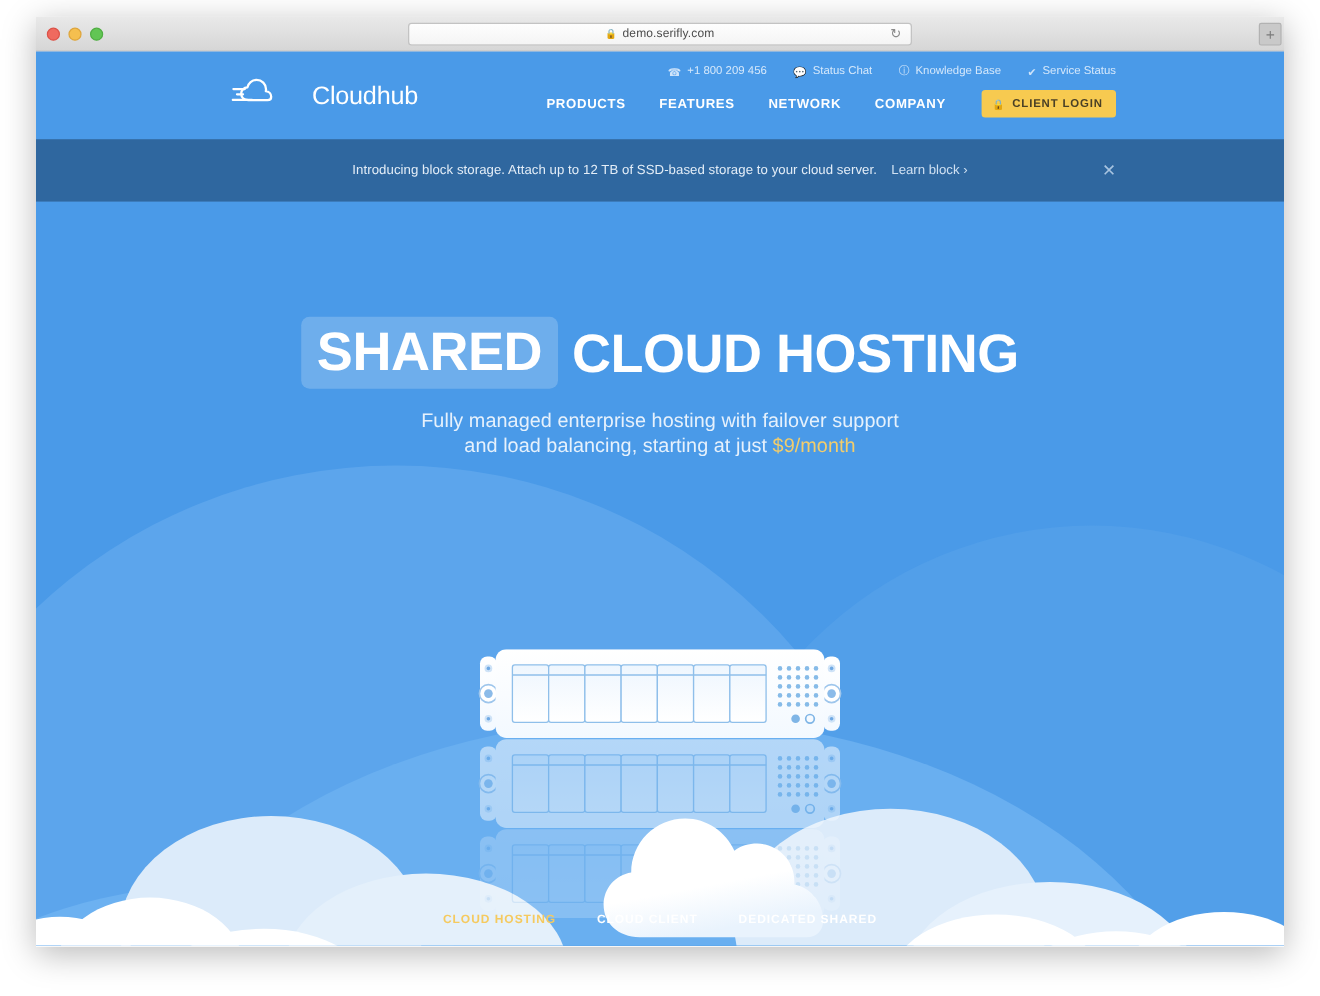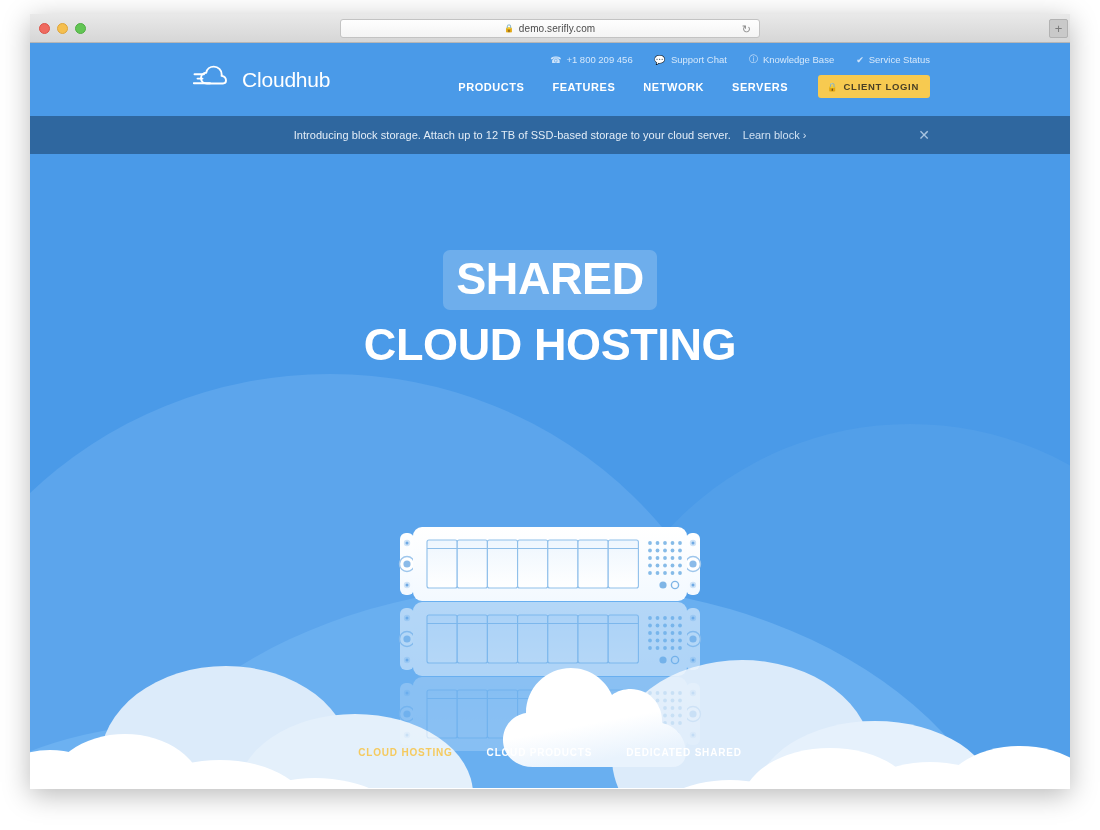--- a/index.html
+++ b/index.html
@@ -74,21 +74,21 @@
 
   
   .site-header {
     position: relative;
     height: 73px;
     background: #4a9ae8;
     z-index: 40;
   }
   .logo {
     position: absolute; left: 163px; top: 22px;
-    display: flex; align-items: center; gap: 5px;
+    display: flex; align-items: center; gap: 23px;
   }
   .logo-text {
     color: #ffffff;
     font-size: 21px;
     letter-spacing: -0.2px;
   }
   .util-nav {
     position: absolute;
     right: 140px; top: 10px;
     display: flex; align-items: center; gap: 22px;
@@ -120,21 +120,21 @@
     padding: 6px 11px 6px 9px;
     display: flex; align-items: center; gap: 5px;
     white-space: nowrap;
     margin-left: 2px;
   }
   .login-lock { font-size: 8.5px; }
 
   
   .announce {
     position: relative;
-    height: 38px;
+    height: 52px;
     background: #2f679f;
     display: flex; align-items: center; justify-content: center;
     z-index: 40;
   }
   .announce-text {
     color: #e3edf7;
     font-size: 11px;
     letter-spacing: 0.05px;
   }
   .announce-link {
@@ -166,21 +166,21 @@
     z-index: 20;
     padding-top: 96px;
     text-align: center;
   }
   .headline {
     font-size: 45px;
     font-weight: bold;
     color: #ffffff;
     letter-spacing: -0.4px;
     line-height: 1;
-    display: inline-flex; align-items: center; gap: 12px; flex-direction: column;
+    display: inline-flex; align-items: center; gap: 12px;
   }
   .headline .hl-mark {
     background: rgba(255,255,255,0.20);
     border-radius: 7px;
     padding: 6px 13px 9px 13px;
     display: inline-block;
   }
   .subline {
     margin-top: 17px;
     font-size: 16.5px;
@@ -259,37 +259,37 @@
         <span class="logo-text">Cloudhub</span>
       </div>
 
       <div class="util-nav">
         <span class="util-item">
           <span class="util-glyph">☎</span>
           <span>+1 800 209 456</span>
         </span>
         <span class="util-item">
           <span class="util-glyph">💬</span>
-          <span>Support Chat</span>
+          <span>Status Chat</span>
         </span>
         <span class="util-item">
           <span class="util-glyph">ⓘ</span>
           <span>Knowledge Base</span>
         </span>
         <span class="util-item">
           <span class="util-glyph">✔</span>
           <span>Service Status</span>
         </span>
       </div>
 
       <div class="main-nav">
         <a class="nav-link">PRODUCTS</a>
         <a class="nav-link">FEATURES</a>
         <a class="nav-link">NETWORK</a>
-        <a class="nav-link">SERVERS</a>
+        <a class="nav-link">COMPANY</a>
         <span class="login-btn">
           <span class="login-lock">🔒</span>
           <span>CLIENT LOGIN</span>
         </span>
       </div>
     </div>
 
     <div class="announce">
       <span class="announce-text">Introducing block storage. Attach up to 12 TB of SSD-based storage to your cloud server.</span>
       <a class="announce-link">Learn block ›</a>
@@ -333,20 +333,26 @@
             <ellipse cx="990" cy="648" rx="82" ry="56"></ellipse>
             <rect x="0" y="680" width="1040" height="60"></rect>
           </g>
         </svg>
       </div>
 
       <div class="hero-content">
         <div class="headline">
           <span class="hl-mark">SHARED</span>
           <span>CLOUD HOSTING</span>
+        </div>
+        <div class="subline">
+          <div>Fully managed enterprise hosting with failover support</div>
+          <div>
+            <span>and load balancing, starting at just </span><span class="price">$9/month</span>
+          </div>
         </div>
       </div>
 
       <div class="illustration">
         <svg width="330" height="270" viewBox="0 0 330 270">
           <defs>
             <linearGradient id="bayGrad" x1="0" y1="0" x2="0" y2="1">
               <stop offset="0%" stop-color="#eef6fe"></stop>
               <stop offset="100%" stop-color="#ffffff"></stop>
             </linearGradient>
@@ -446,19 +452,19 @@
                      C277 194 277 195 277 196
                      C291 199 301 211 301 226
                      C301 234 296 240 287 240
                      Z" fill="url(#cloudGrad)"></path>
           </g>
         </svg>
       </div>
 
       <div class="hero-tabs">
         <a class="hero-tab active">CLOUD HOSTING</a>
-        <a class="hero-tab">CLOUD PRODUCTS</a>
+        <a class="hero-tab">CLOUD CLIENT</a>
         <a class="hero-tab">DEDICATED SHARED</a>
       </div>
 
     </div>
   </div>
 </div>
 
 </body></html>

